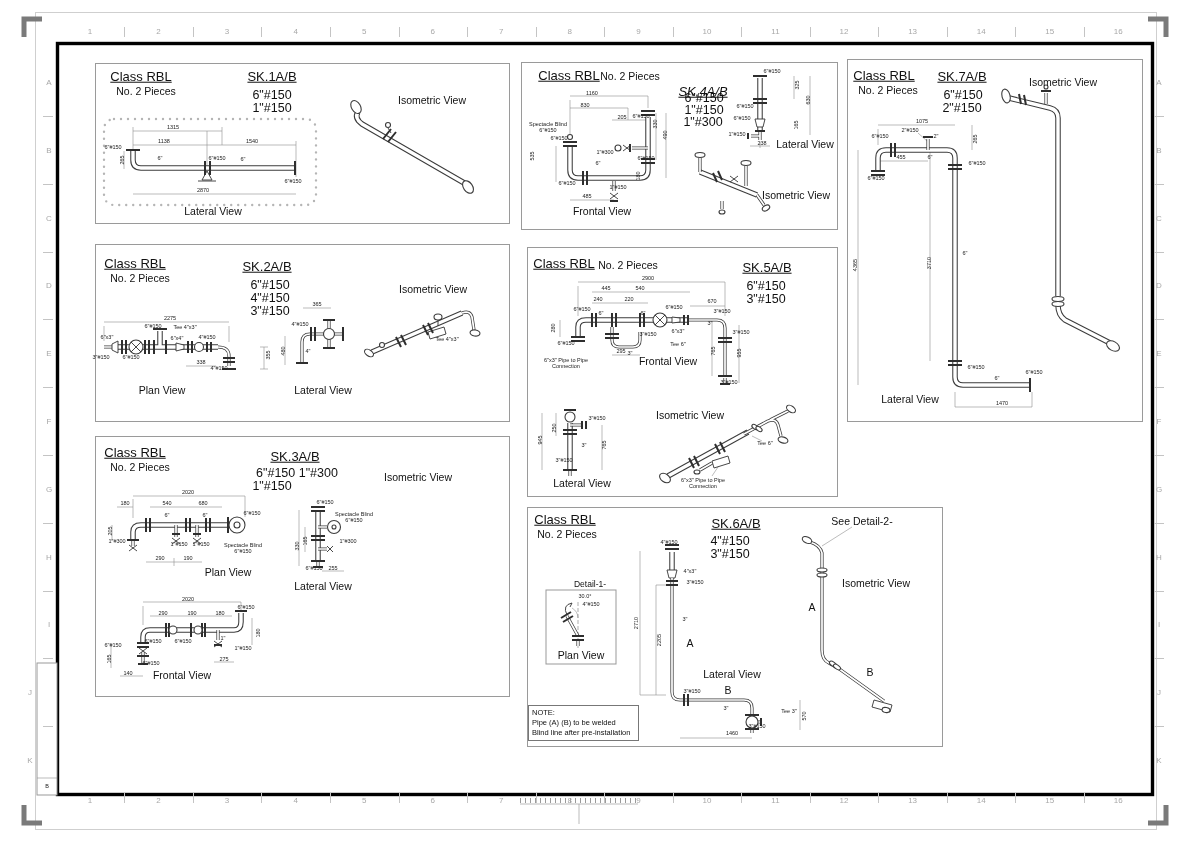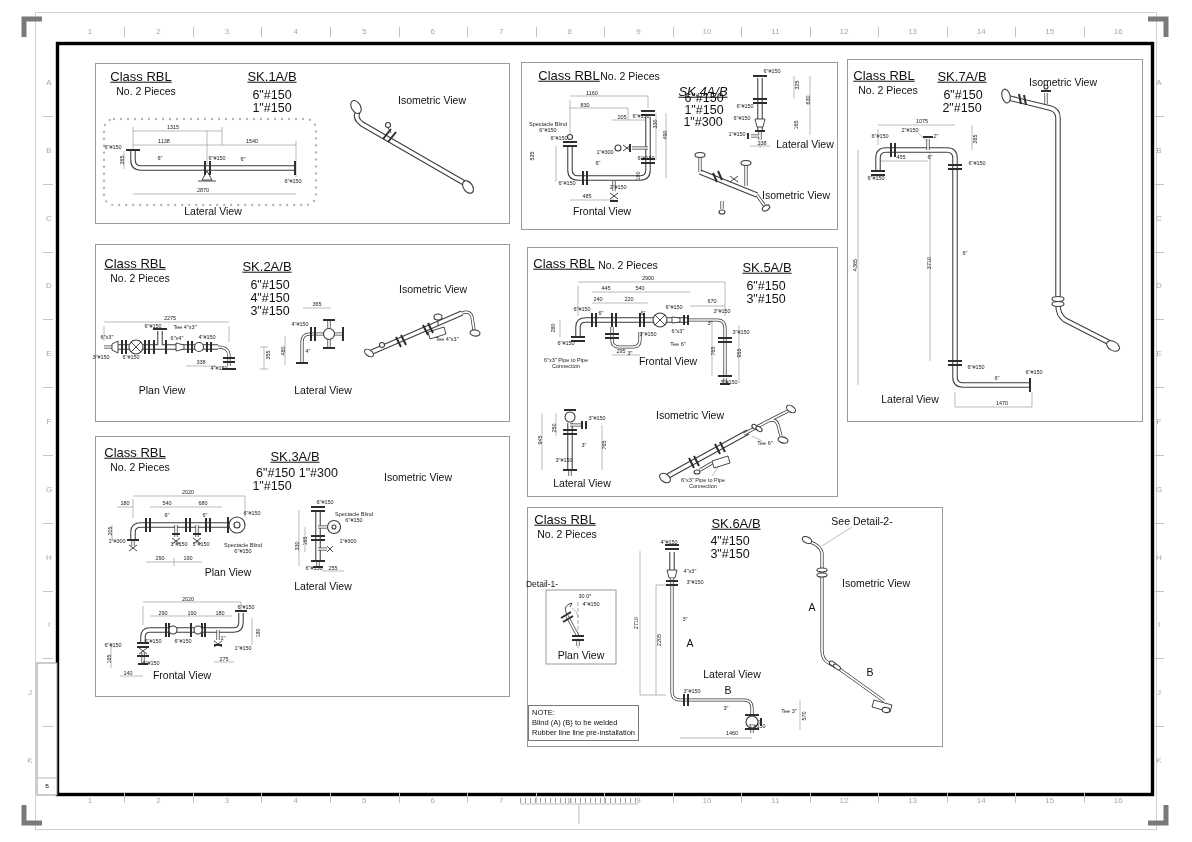--- a/index.html
+++ b/index.html
@@ -277,22 +277,22 @@
   <div class="panel" style="left:95px;top:436px;width:413px;height:259px;"></div>
   <div class="panel" style="left:521px;top:62px;width:315px;height:166px;"></div>
   <div class="panel" style="left:527px;top:247px;width:309px;height:248px;"></div>
   <div class="panel" style="left:527px;top:507px;width:414px;height:238px;"></div>
   <div class="panel" style="left:847px;top:59px;width:294px;height:361px;"></div>
 
   <div class="scalebar"></div>
 
   <div class="notebox">
     <div>NOTE:</div>
-    <div>Blind (A) (B) to be welded</div>
-    <div>Rubber line line pre-installation</div>
+    <div>Pipe (A) (B) to be welded</div>
+    <div>Blind line after pre-installation</div>
   </div>
 
   <div class="layer">
       <span class="ann class" style="left: 141px; top: 77px;">Class RBL</span>
       <span class="ann pieces" style="left: 146px; top: 92px;">No. 2 Pieces</span>
       <span class="ann title" style="left: 272px; top: 77px;">SK.1A/B</span>
       <span class="ann size" style="left: 272px; top: 95px;">6"#150</span>
       <span class="ann size" style="left: 272px; top: 108px;">1"#150</span>
       <span class="ann view" style="left: 432px; top: 101px;">Isometric View</span>
       <span class="ann view" style="left: 213px; top: 212px;">Lateral View</span>
@@ -463,21 +463,21 @@
       <span class="ann dim" style="left: 703px; top: 483px;">6"x3" Pipe to Pipe
 Connection</span>
     </div>
   <div class="layer">
       <span class="ann class" style="left: 565px; top: 520px;">Class RBL</span>
       <span class="ann pieces" style="left: 567px; top: 535px;">No. 2 Pieces</span>
       <span class="ann title" style="left: 736px; top: 524px;">SK.6A/B</span>
       <span class="ann size" style="left: 730px; top: 541px;">4"#150</span>
       <span class="ann size" style="left: 730px; top: 554px;">3"#150</span>
       <span class="ann view" style="left: 862px; top: 522px;">See Detail-2-</span>
-      <span class="ann sub" style="left: 542px; top: 585px;">Detail-1-</span>
+      <span class="ann sub" style="left: 590px; top: 585px;">Detail-1-</span>
       <span class="ann dim" style="left: 585px; top: 596px;">30.0°</span>
       <span class="ann dim" style="left: 591px; top: 604px;">4"#150</span>
       <span class="ann view" style="left: 581px; top: 656px;">Plan View</span>
       <span class="ann view" style="left: 876px; top: 584px;">Isometric View</span>
       <span class="ann view" style="left: 732px; top: 675px;">Lateral View</span>
       <span class="ann dim" style="left: 669px; top: 542px;">4"#150</span>
       <span class="ann dim" style="left: 690px; top: 571px;">4"x3"</span>
       <span class="ann dim" style="left: 695px; top: 582px;">3"#150</span>
       <span class="ann dim rot" style="left: 636px; top: 623px;">2710</span>
       <span class="ann dim rot" style="left: 659px; top: 640px;">2205</span>

